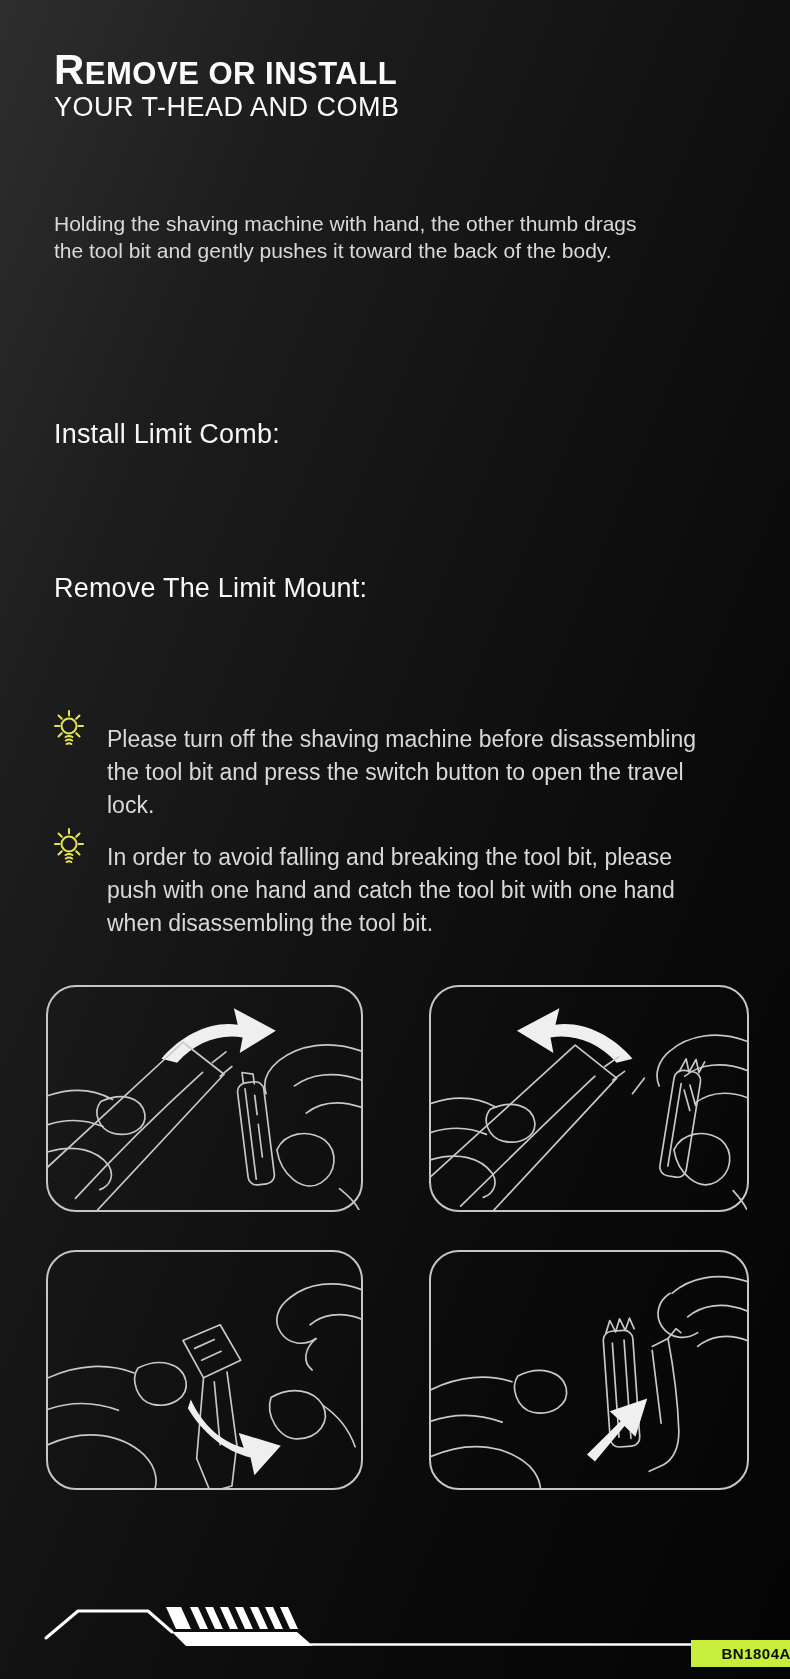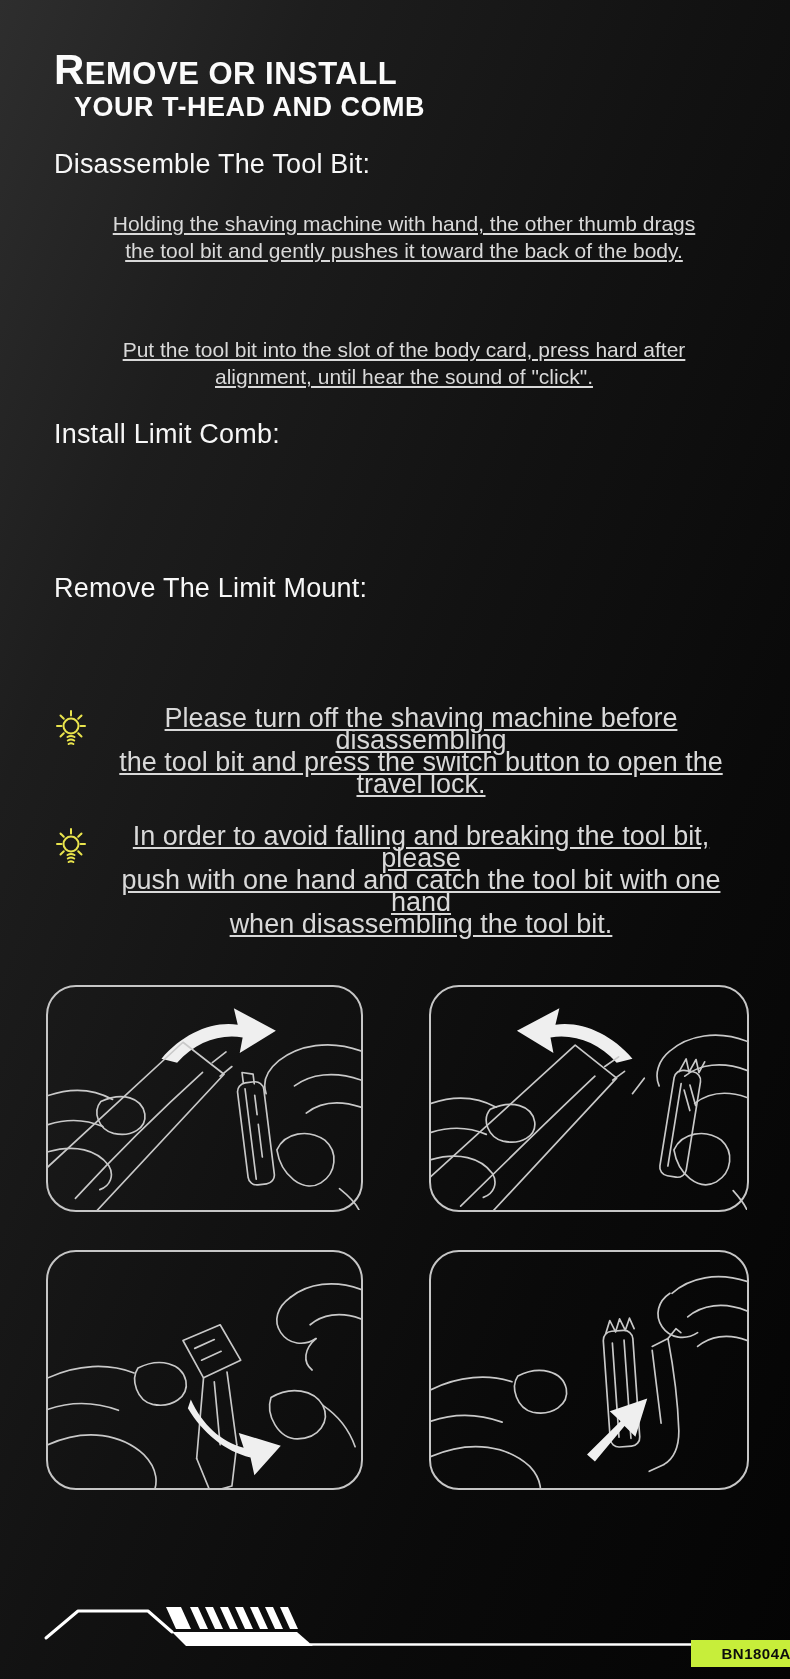--- a/index.html
+++ b/index.html
@@ -3,35 +3,34 @@
 <meta charset="utf-8">
 <style>
   html,body{margin:0;padding:0;background:#000;}
   #page{
     position:relative;
     width:790px;height:1679px;
     overflow:hidden;
     font-family:"Liberation Sans", sans-serif;
     background:linear-gradient(112deg,#2e2e2e 0%,#1d1d1d 22%,#121212 48%,#0a0a0a 72%,#040404 100%);
     color:#e8e8e8;
-    text-align:center;
   }
   .abs{position:absolute;left:54px;margin:0;}
   
   .t1{top:50px;font-size:31px;line-height:40px;font-weight:700;color:#fbfbfb;letter-spacing:.5px;}
   .t1::first-letter{font-size:42px;}
-  .t2{top:92px;font-size:27px;line-height:30px;font-weight:700;color:#fbfbfb;letter-spacing:.5px;margin-left:20px;}
+  .t2{top:92px;font-size:27px;line-height:30px;font-weight:400;color:#fbfbfb;letter-spacing:.5px;}
   
   .h2{font-size:27px;line-height:32px;font-weight:400;color:#f7f7f7;letter-spacing:.2px;}
   .para{font-size:21px;line-height:27px;color:#d9d9d9;width:700px;}
-  .lines{white-space:pre-line;text-decoration:underline;}
+  .lines{white-space:pre-line;}
   
   .tip{display:flex;align-items:flex-start;width:700px;}
   .tip .bulb{flex:0 0 38px;height:42px;margin-top:2px;}
-  .tip p{margin:1px;font-size:27px;line-height:22px;color:#d9d9d9;}
+  .tip p{margin:17px;font-size:23px;line-height:33px;color:#d9d9d9;}
   
   .panel{position:absolute;border:2px solid #c6c6c6;border-radius:30px;box-sizing:border-box;background:transparent;}
   .panel svg{display:block;width:100%;height:100%;}
   .art{fill:none;stroke:#c9c9c9;stroke-width:1.7;stroke-linecap:round;stroke-linejoin:round;}
   .arrow{fill:#efefef;stroke:none;}
   
   #footer-deco{position:absolute;left:40px;top:1598px;}
   .badge{
     position:absolute;left:691px;top:1640px;width:88px;height:27px;
     background:#c7ee3a;color:#0d0d0d;font-size:15px;font-weight:700;
@@ -39,26 +38,23 @@
   }
 </style>
 </head>
 <body>
 
 <div id="page">
 
   <h1 class="abs t1">REMOVE OR INSTALL</h1>
   <h1 class="abs t2">YOUR T-HEAD AND COMB</h1>
 
-  <h2 class="abs h2" style="top:148px">Disassemble The Tool Bit:</h2>
   <p class="abs para lines" style="top:210px">Holding the shaving machine with hand, the other thumb drags
 the tool bit and gently pushes it toward the back of the body.</p>
 
-  <p class="abs para lines" style="top:336px">Put the tool bit into the slot of the body card, press hard after
-alignment, until hear the sound of "click".</p>
 
   <h2 class="abs h2" style="top:418px">Install Limit Comb:</h2>
 
   <h2 class="abs h2" style="top:572px">Remove The Limit Mount:</h2>
 
   <div class="abs tip" style="top:706px;left:52px">
     <span class="bulb">
       <svg viewBox="0 0 34 42" width="34" height="42">
         <g fill="none" stroke="#e9e44d" stroke-width="2" stroke-linecap="round">
           <circle cx="17" cy="18" r="7.5"></circle>

